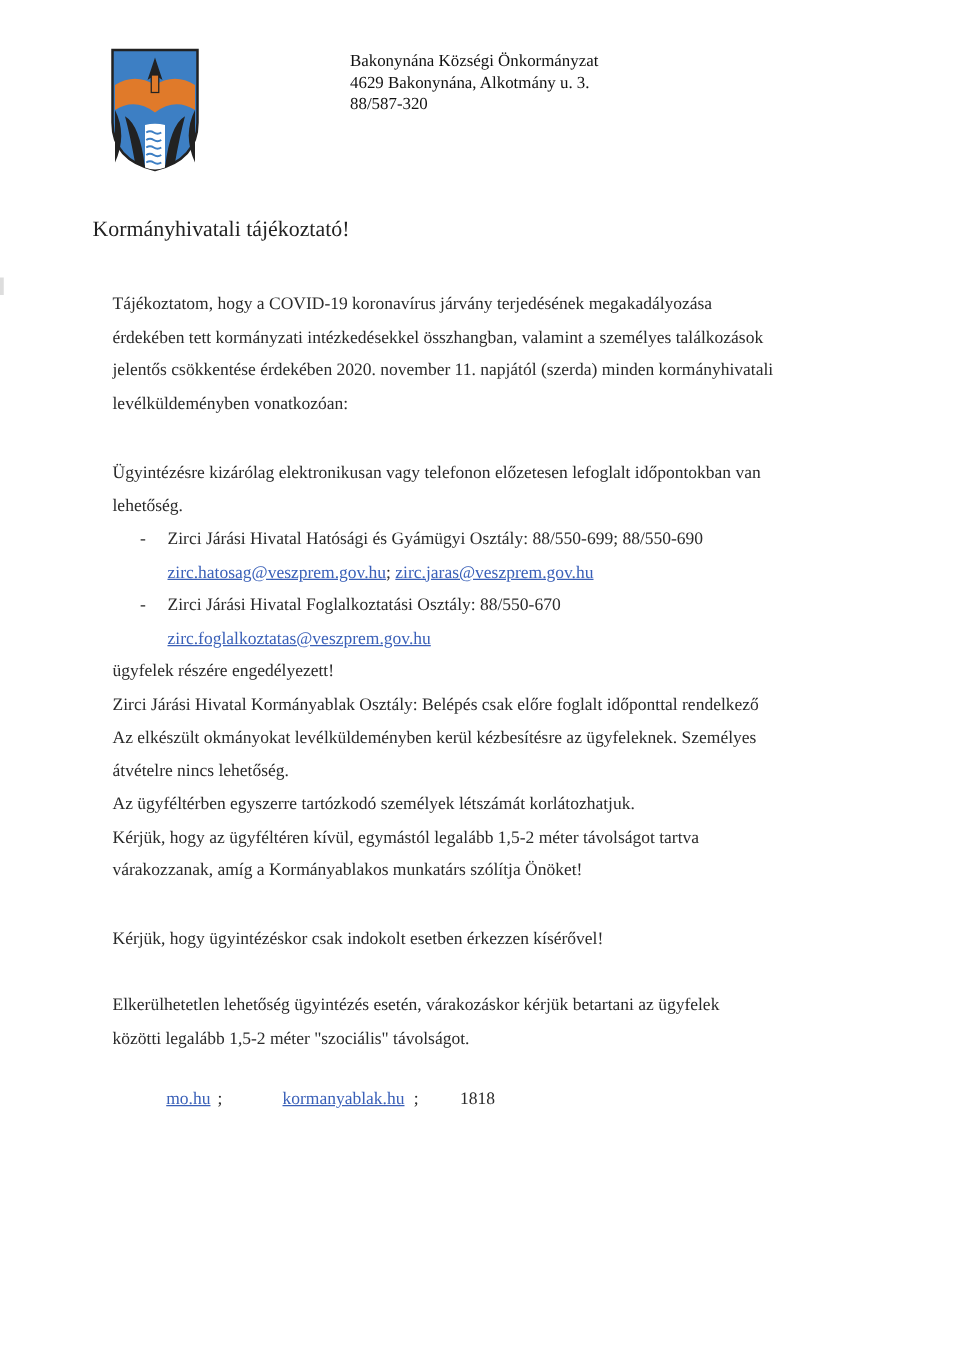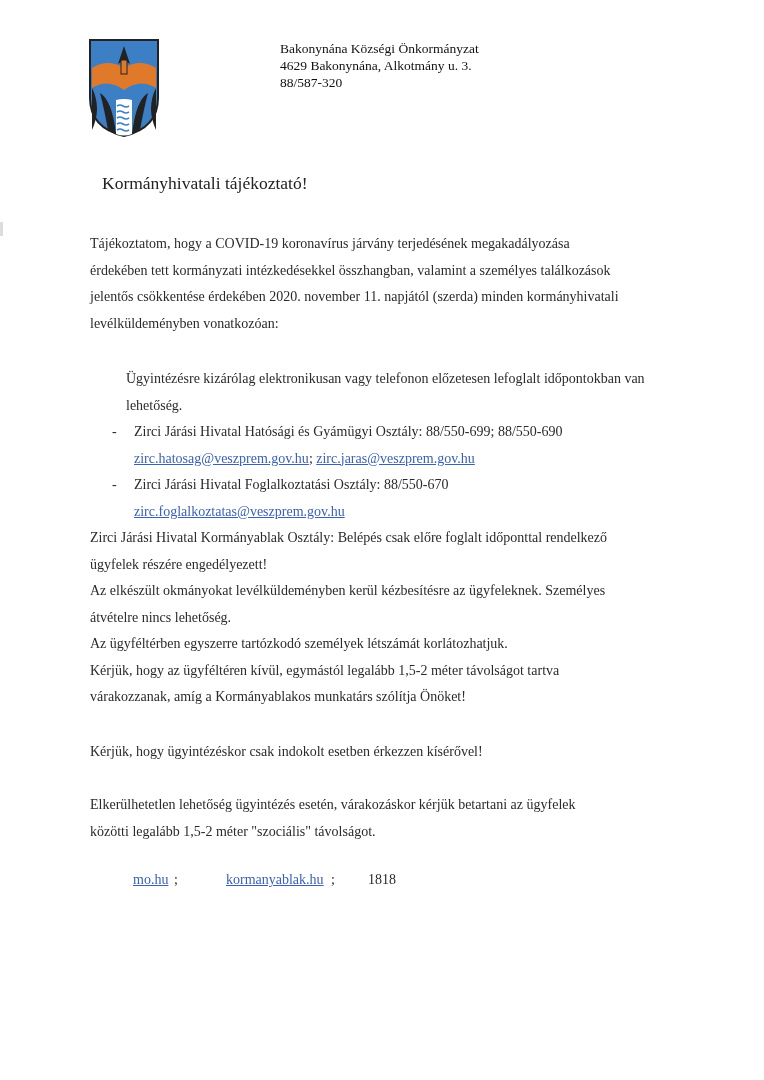--- a/index.html
+++ b/index.html
@@ -1,24 +1,24 @@
 <!DOCTYPE html>
 <html><head>
 <meta charset="utf-8">
 <style>
   html, body { margin: 0; padding: 0; background: #ffffff; }
   body { width: 764px; height: 1080px; position: relative; overflow: hidden;
          font-family: "Liberation Serif", "DejaVu Serif", serif; color: #222; }
   .crest { position: absolute; left: 88px; top: 38px; width: 72px; height: 100px; }
   .letterhead { position: absolute; left: 280px; top: 40px; width: 300px; text-align: left;
                 font-weight: normal; font-size: 13.5px; line-height: 17px; color: #111; }
-  .title { position: absolute; left: 102px; top: 173px; font-size: 17.5px; color: #222; }
+  .title { position: absolute; left: 74px; top: 173px; font-size: 17.5px; color: #222; }
   .body-text { position: absolute; left: 90px; width: 580px; font-size: 14px; line-height: 26.5px; color: #2a2a2a; }
   .p1 { top: 231px; }
-  .p2 { top: 366px; margin-left: 36px; }
+  .p2 { top: 366px; }
   .bullets { position: absolute; left: 90px; top: 419px; width: 580px; font-size: 14px; line-height: 26.5px; color: #2a2a2a; }
   .bullet { position: relative; padding-left: 44px; }
   .dash { position: absolute; left: 22px; top: 0; }
   .link { color: #3a60b8; text-decoration: underline; }
   .p3 { top: 525px; }
   .p5 { top: 792px; }
   .footer-links { position: absolute; top: 872px; left: 133px; font-size: 14px; color: #2a2a2a; }
   .footer-links span { position: absolute; white-space: nowrap; }
   .margin-mark { position: absolute; left: 0; top: 222px; width: 3px; height: 14px; background: #ddd; }
 </style>
@@ -72,22 +72,22 @@
     </div>
   </div>
   <div class="bullet">
     <span class="dash">-</span>
     <div>Zirci Járási Hivatal Foglalkoztatási Osztály: 88/550-670</div>
     <div><span class="link">zirc.foglalkoztatas@veszprem.gov.hu</span></div>
   </div>
 </div>
 
 <div class="body-text p3">
+  <div>ügyfelek részére engedélyezett!</div>
   <div>Zirci Járási Hivatal Kormányablak Osztály: Belépés csak előre foglalt időponttal rendelkező</div>
-  <div>ügyfelek részére engedélyezett!</div>
   <div>Az elkészült okmányokat levélküldeményben kerül kézbesítésre az ügyfeleknek. Személyes</div>
   <div>átvételre nincs lehetőség.</div>
   <div>Az ügyféltérben egyszerre tartózkodó személyek létszámát korlátozhatjuk.</div>
   <div>Kérjük, hogy az ügyféltéren kívül, egymástól legalább 1,5-2 méter távolságot tartva</div>
   <div>várakozzanak, amíg a Kormányablakos munkatárs szólítja Önöket!</div>
 </div>
 
 <div class="body-text" style="top:739px">
   <div>Kérjük, hogy ügyintézéskor csak indokolt esetben érkezzen kísérővel!</div>
 </div>

